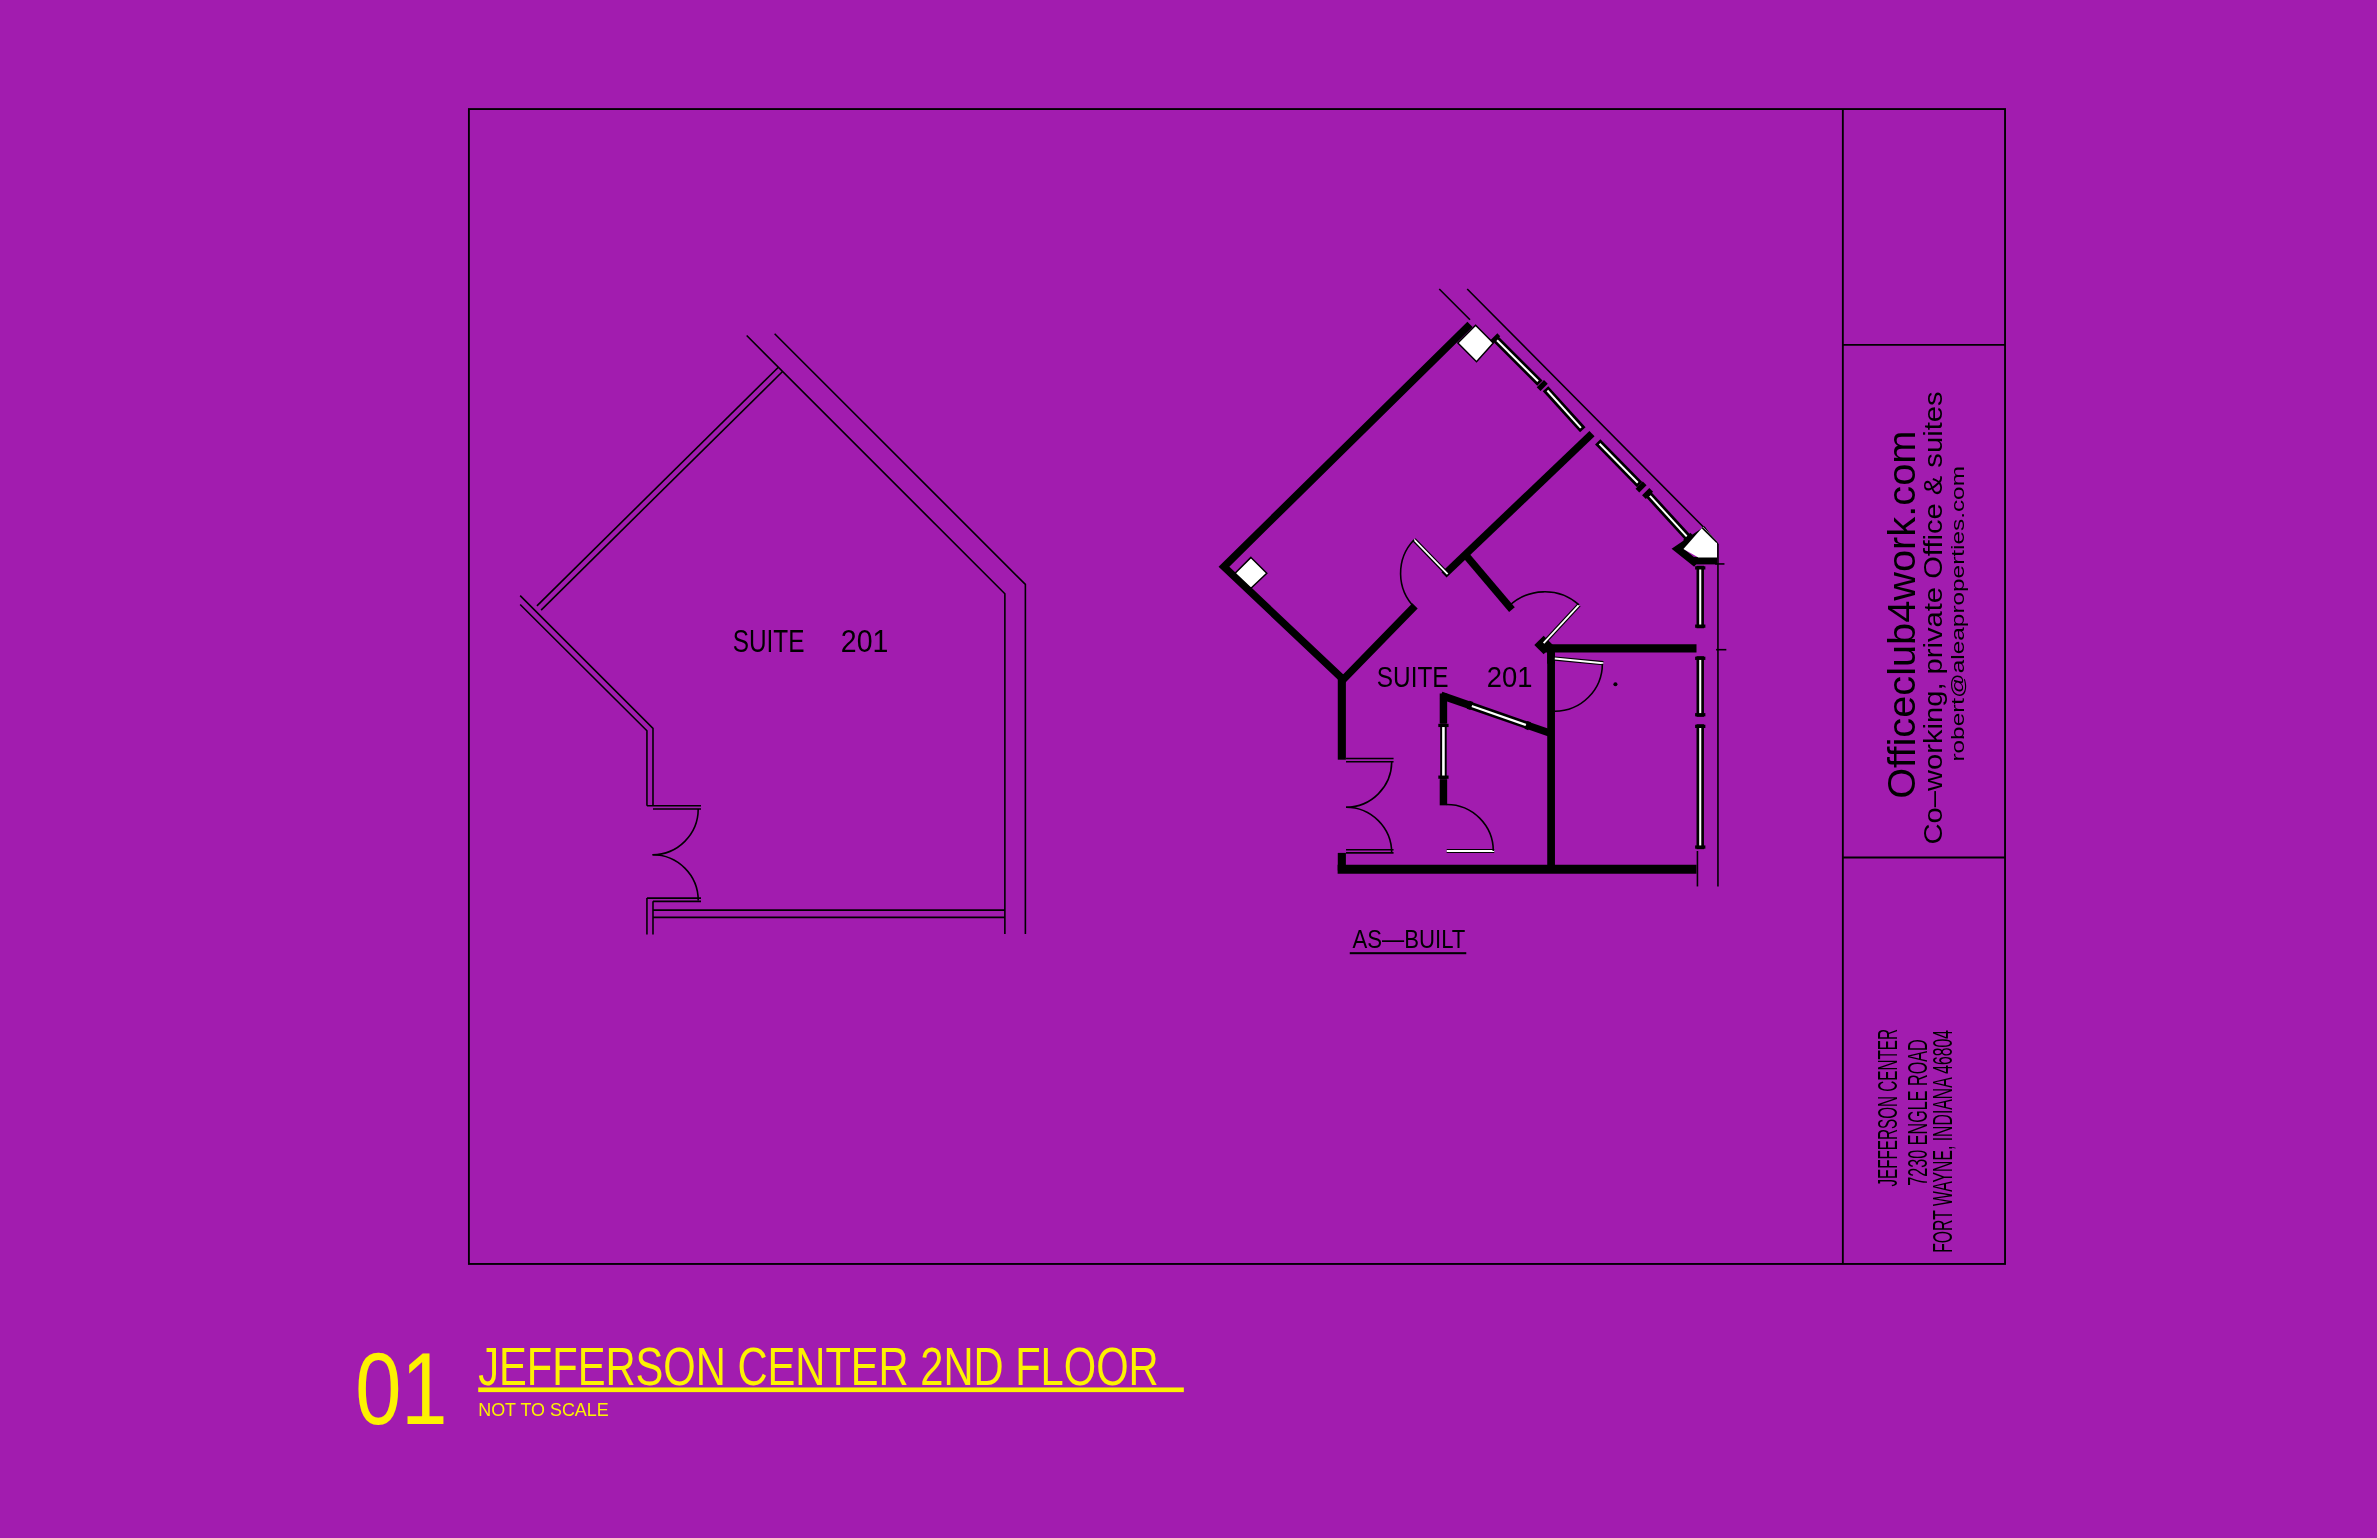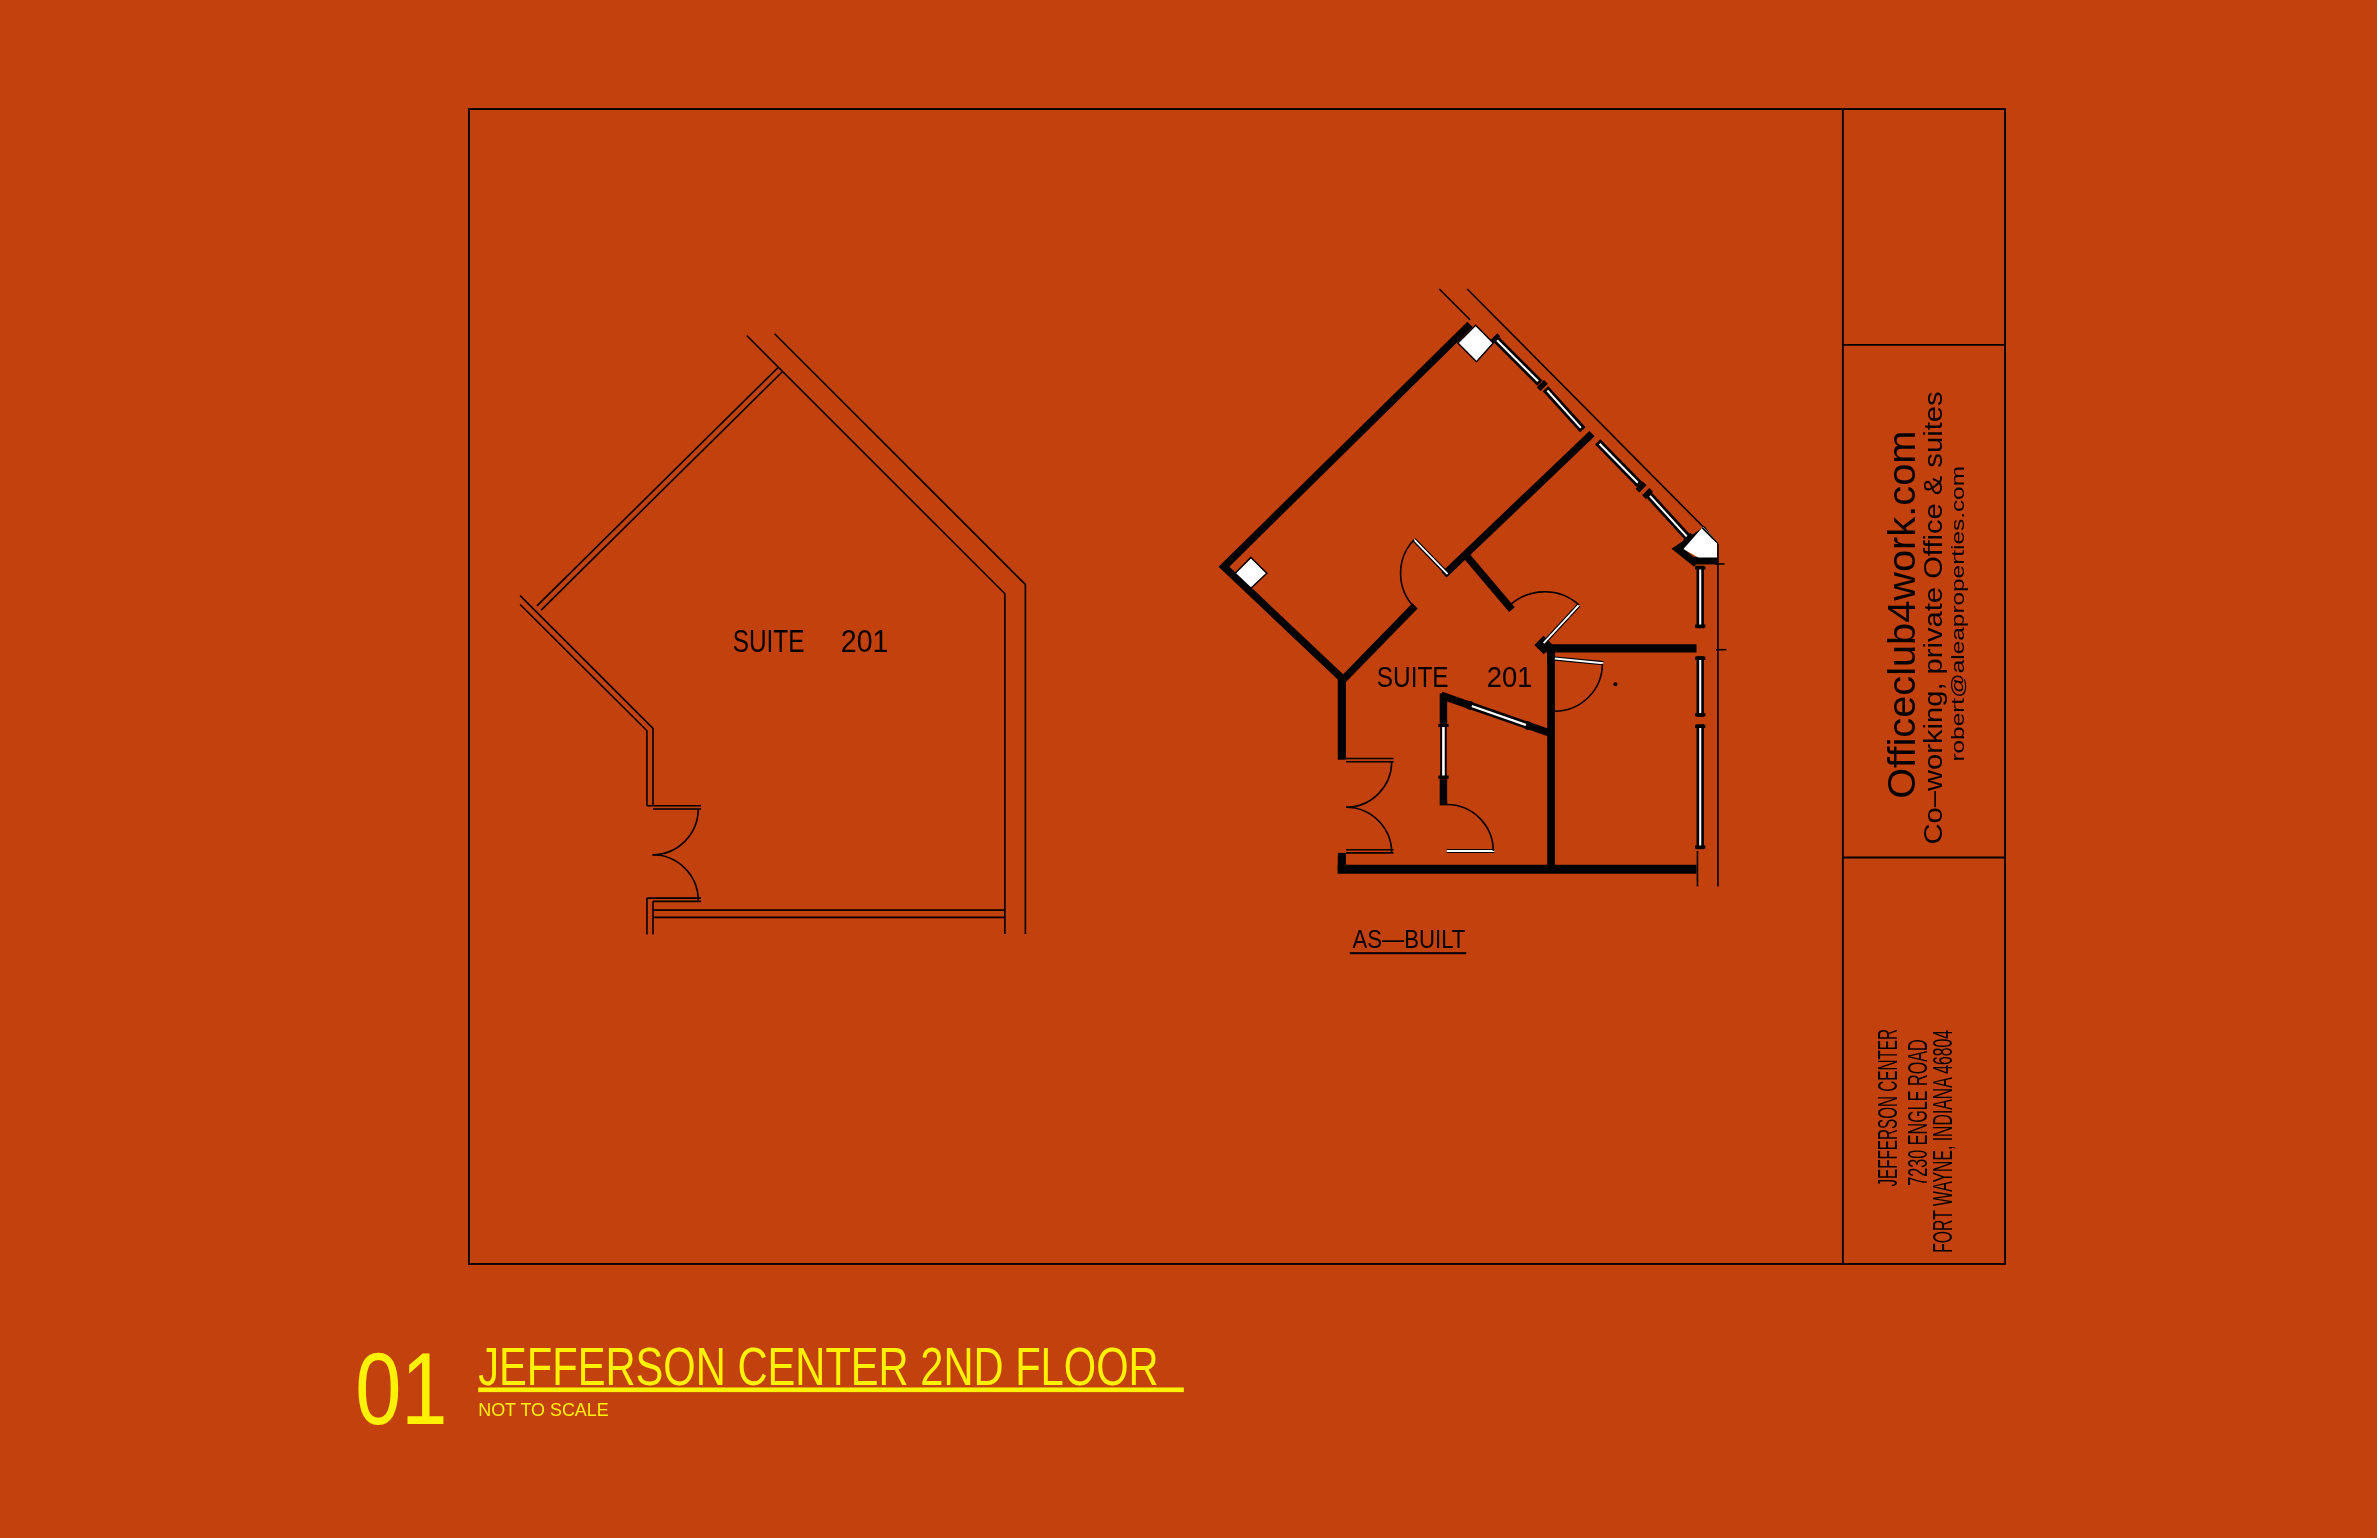--- a/index.html
+++ b/index.html
@@ -1,16 +1,16 @@
 <!DOCTYPE html>
 <html style="font-size:15px"><head>
 <meta charset="utf-8">
 <style>
   html,body{margin:0;padding:0;background:#fff;}
-  #page{position:relative;width:2377px;height:1538px;background:#c2410c;overflow:hidden;}
+  #page{position:relative;width:2377px;height:1538px;background:#a21caf;overflow:hidden;}
   svg text{font-family:"Liberation Sans", sans-serif;}
 </style>
 </head>
 <body>
 <div id="page">
 <svg width="2377" height="1538" viewBox="0 0 2550 1650">
 <defs></defs>
 <g fill="none" stroke="#000" stroke-width="1.7">
 
 <rect x="503" y="117" width="1648" height="1239" fill="none" stroke="#000" stroke-width="2"></rect>

